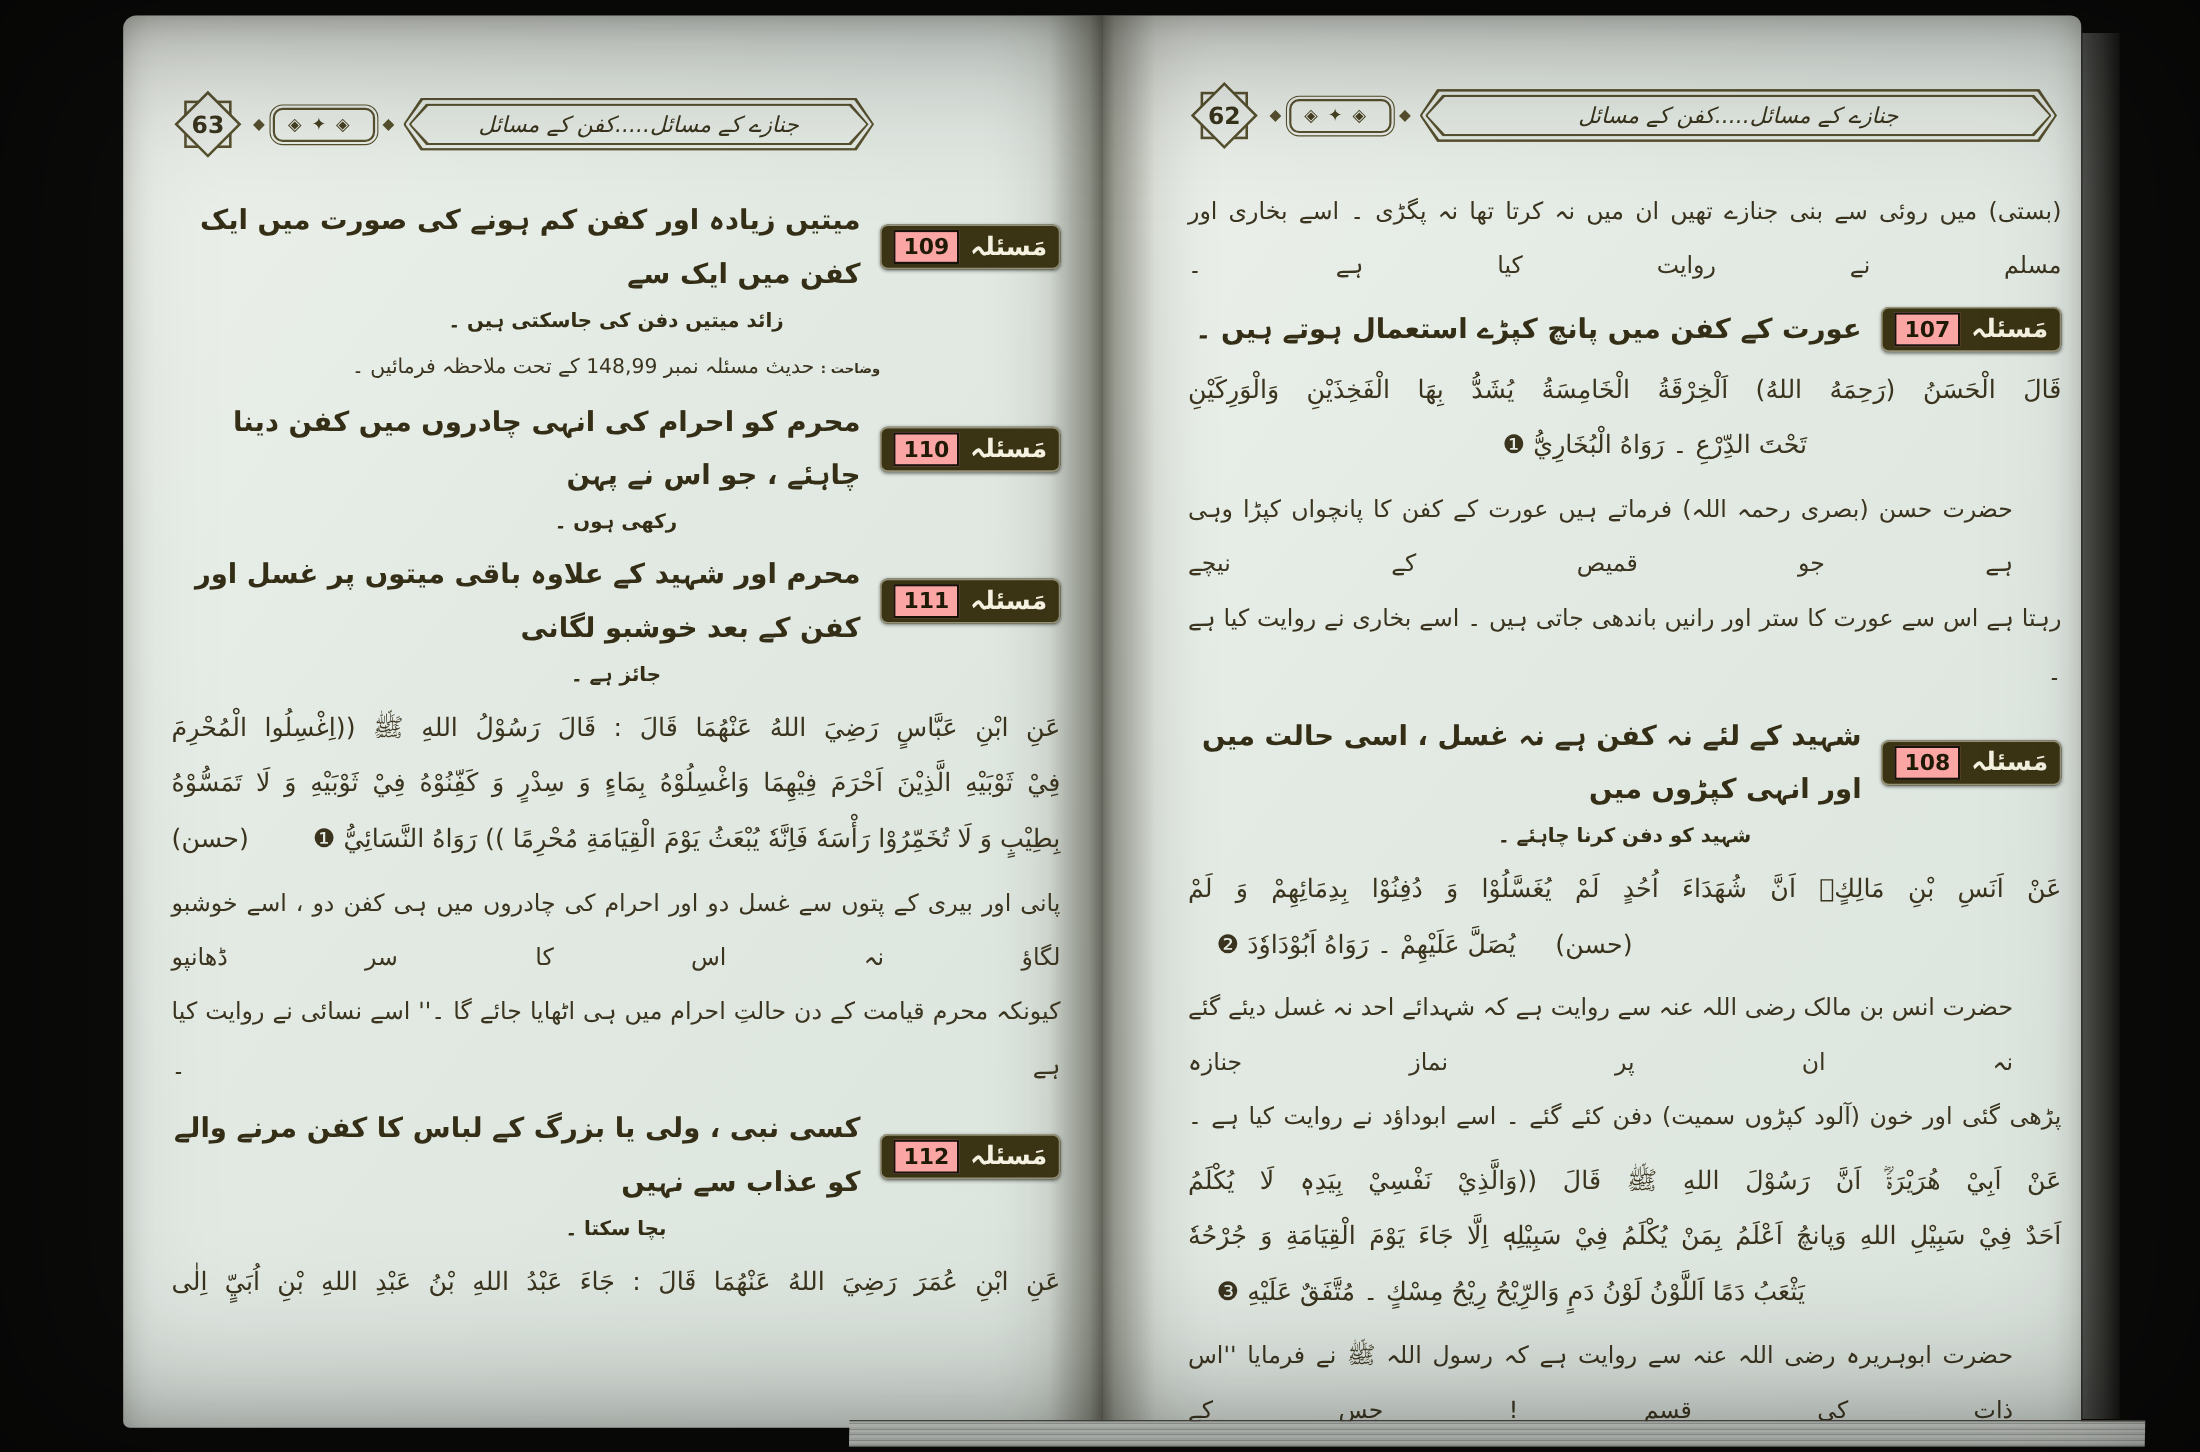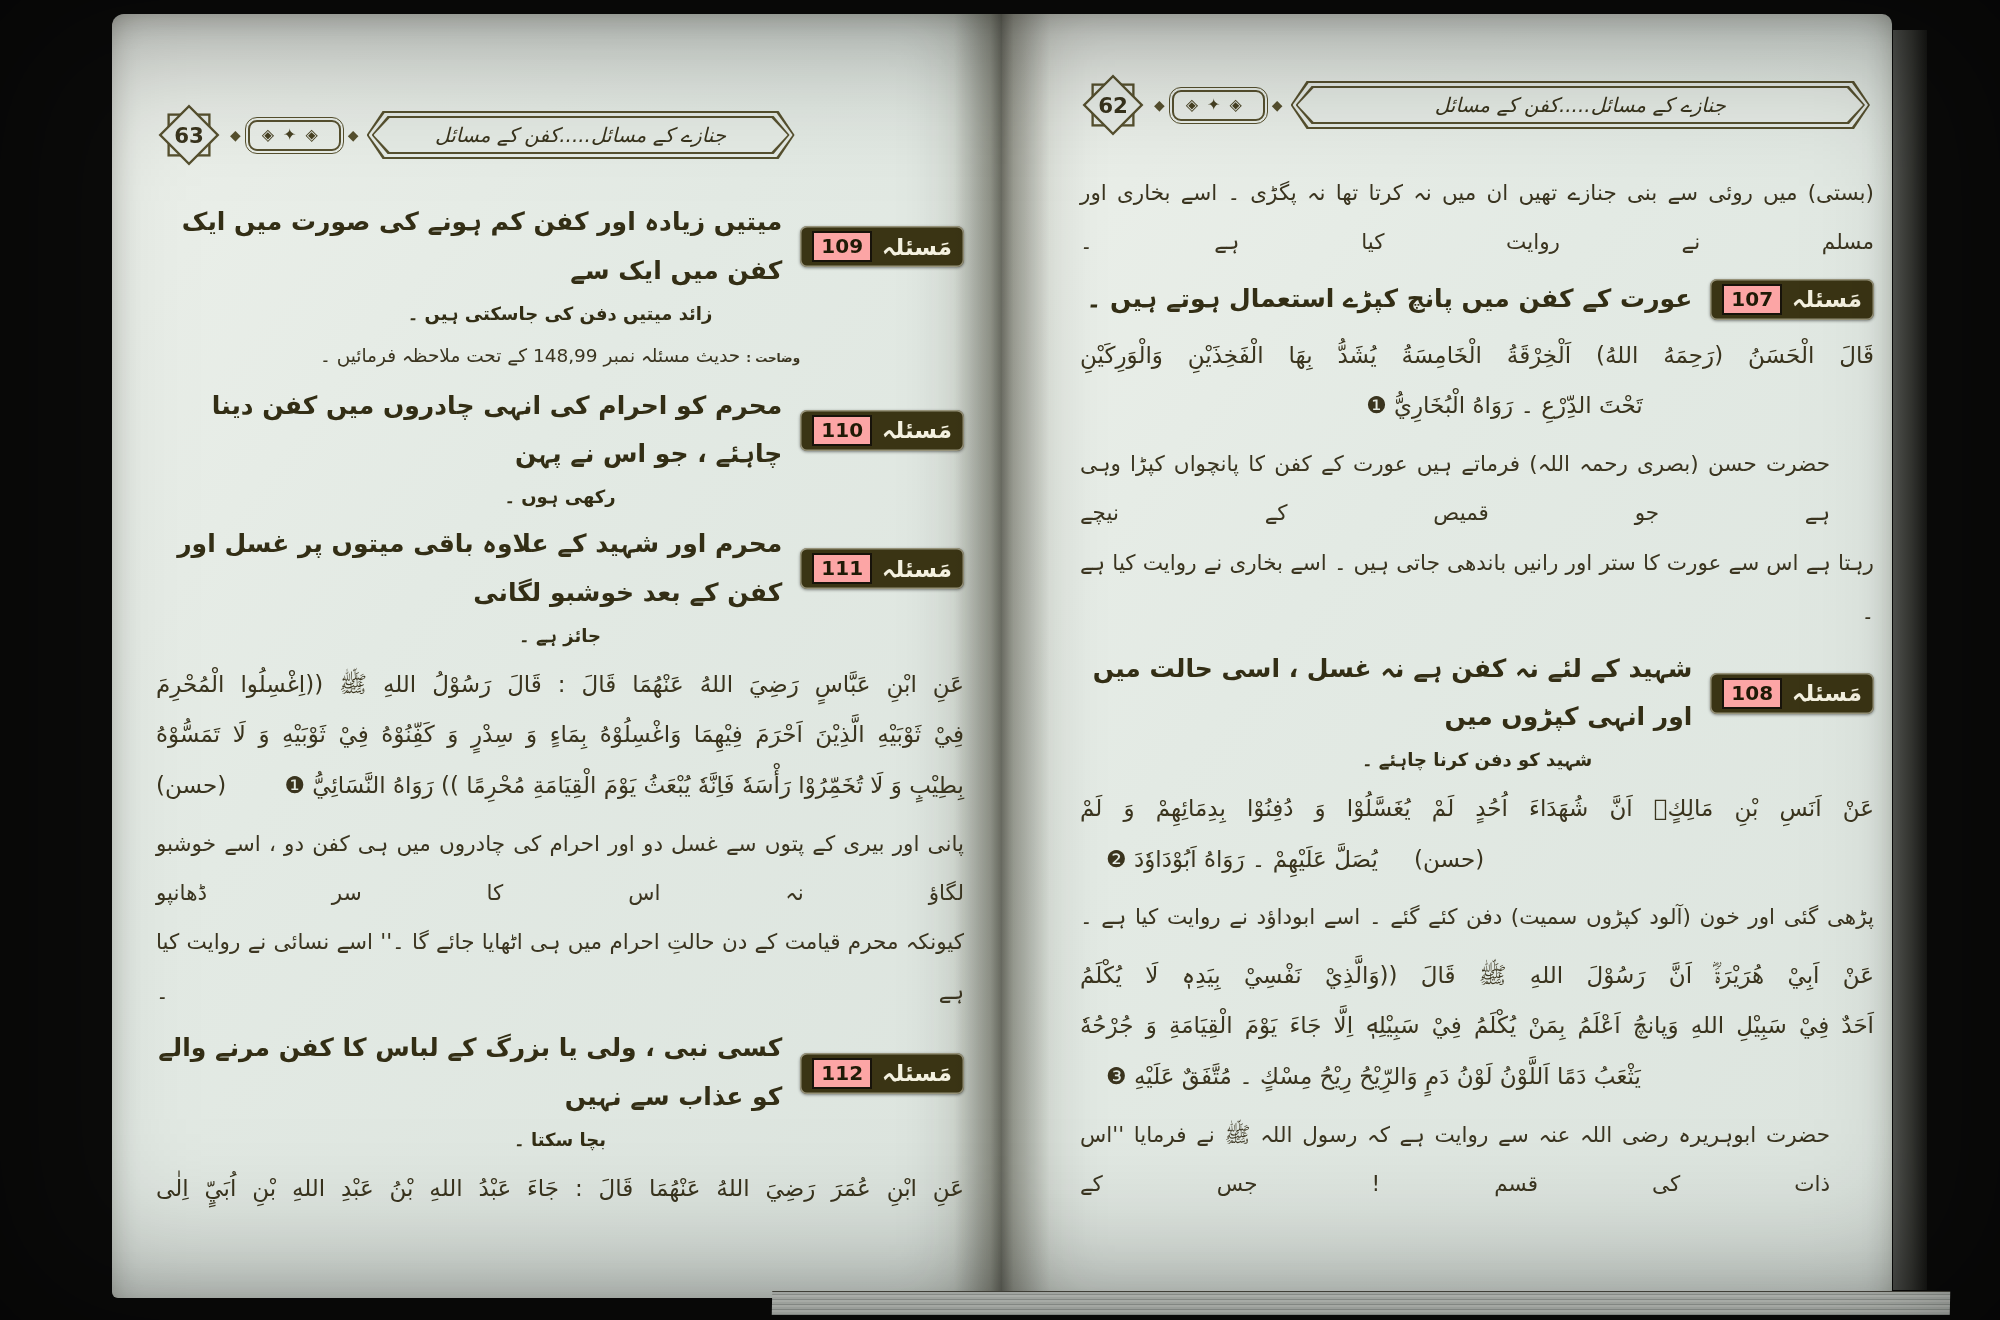--- a/index.html
+++ b/index.html
@@ -1,21 +1,21 @@
 <!DOCTYPE html>
 <html lang="ur" dir="ltr"><head>
 <meta charset="utf-8">
 <style>
   html,body{margin:0;padding:0;background:#000;}
   .stage{position:relative;width:2000px;height:1320px;background:#0b0b0a;overflow:hidden;
          font-family:"DejaVu Sans",sans-serif;}
   .book{position:absolute;left:112px;top:14px;width:1780px;height:1284px;display:flex;}
   .page{width:890px;height:100%;position:relative;box-sizing:border-box;direction:rtl;
         color:#3b3520;background:linear-gradient(128deg,#ecf0ea 0%,#e3eae4 40%,#dce4de 100%);overflow:hidden;}
-  .left-page{border-radius:12px 0 0 6px;padding:88px 38px 0 44px;
+  .left-page{border-radius:12px 0 0 6px;padding:66px 38px 0 44px;
         box-shadow:inset -60px 0 80px -42px rgba(28,24,8,.40), inset 10px 8px 34px -20px rgba(28,24,8,.45);}
   .right-page{border-radius:0 10px 8px 0;padding:58px 18px 0 78px;
         box-shadow:inset 60px 0 80px -42px rgba(28,24,8,.36), inset -12px 8px 34px -20px rgba(28,24,8,.40);}
   .gutter{position:absolute;left:842px;top:0;width:96px;height:100%;pointer-events:none;
         background:linear-gradient(90deg,rgba(30,27,12,0) 0%,rgba(30,27,12,.26) 38%,rgba(18,16,6,.44) 50%,rgba(30,27,12,.24) 62%,rgba(30,27,12,0) 100%);}
 
   
   .page-header{direction:ltr;display:flex;align-items:center;gap:8px;margin-bottom:30px;height:66px;}
   .star{width:66px;height:66px;flex:0 0 auto;}
   .star-rect{fill:#e7ece7;stroke:#57512f;stroke-width:2.4;}
@@ -234,20 +234,21 @@
 
         <div class="ar-block">
           <div class="ar-line">عَنْ اَنَسِ بْنِ مَالِكٍؓ اَنَّ شُهَدَاءَ اُحُدٍ لَمْ يُغَسَّلُوْا وَ دُفِنُوْا بِدِمَائِهِمْ وَ لَمْ</div>
           <div class="ar-line remainder">
             <span class="grade">(حسن)</span>
             <span>يُصَلَّ عَلَيْهِمْ ۔ رَوَاهُ اَبُوْدَاوٗدَ ❷</span>
           </div>
         </div>
 
         <div class="ur-block">
+          <div class="ur-line indent">حضرت انس بن مالک رضی اللہ عنہ سے روایت ہے کہ شہدائے احد نہ غسل دیئے گئے نہ ان پر نماز جنازہ</div>
           <div class="ur-line">پڑھی گئی اور خون (آلود کپڑوں سمیت) دفن کئے گئے ۔ اسے ابوداؤد نے روایت کیا ہے ۔</div>
         </div>
 
         <div class="ar-block">
           <div class="ar-line">عَنْ اَبِيْ هُرَيْرَةَؓ اَنَّ رَسُوْلَ اللهِ ﷺ قَالَ ((وَالَّذِيْ نَفْسِيْ بِيَدِهٖ لَا يُكْلَمُ</div>
           <div class="ar-line">اَحَدٌ فِيْ سَبِيْلِ اللهِ وَپانچُ اَعْلَمُ بِمَنْ يُكْلَمُ فِيْ سَبِيْلِهٖ اِلَّا جَاءَ يَوْمَ الْقِيَامَةِ وَ جُرْحُهٗ</div>
           <div class="ar-line remainder">
             <span>يَثْعَبُ دَمًا اَللَّوْنُ لَوْنُ دَمٍ وَالرِّيْحُ رِيْحُ مِسْكٍ ۔ مُتَّفَقٌ عَلَيْهِ ❸</span>
           </div>
         </div>

